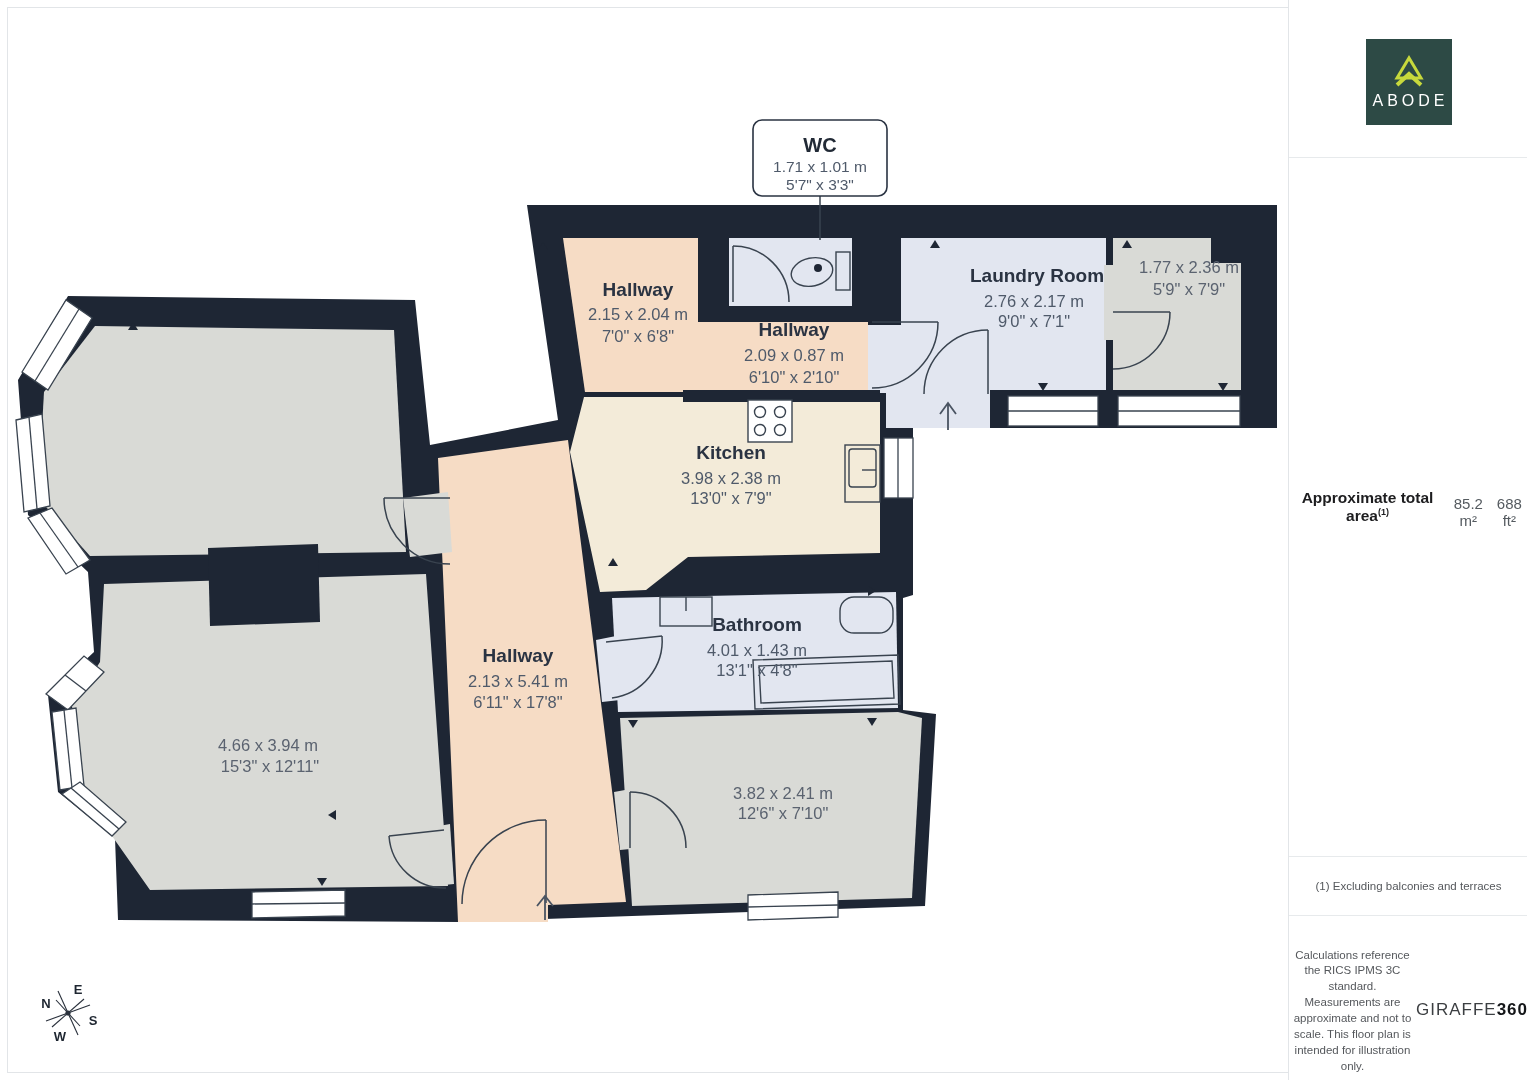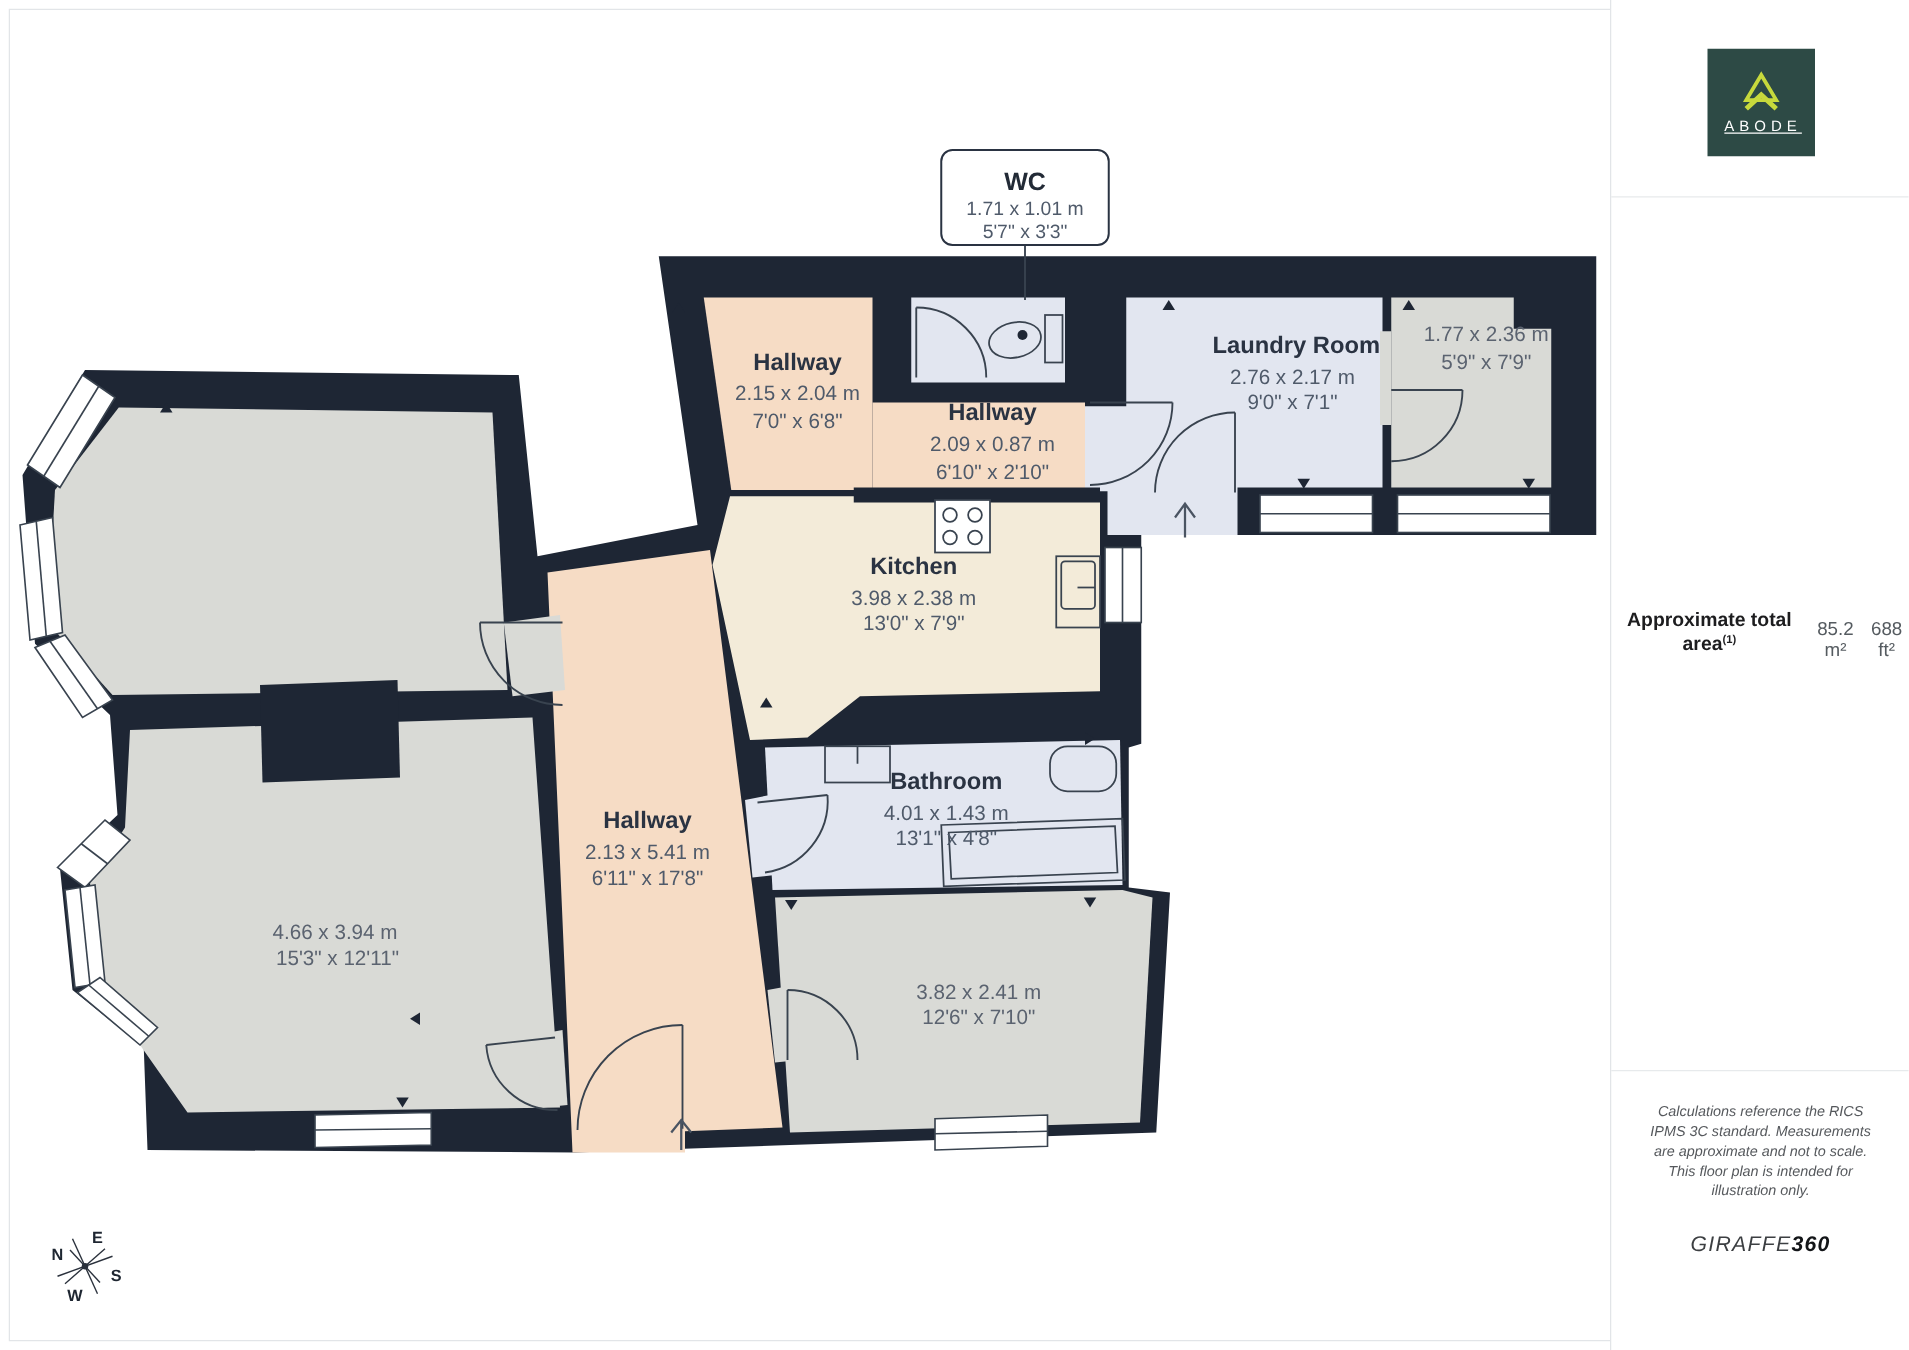--- a/index.html
+++ b/index.html
@@ -14,31 +14,31 @@
   .room-dim-muted{font-size:16.5px;fill:#5b6370;}
   .callout-name{font-size:20px;font-weight:bold;fill:#222a36;}
   .callout-dim{font-size:15.5px;fill:#4f5a6a;}
   .compass-label{font-size:13px;font-weight:bold;fill:#1e2631;}
 
   .sidebar{position:absolute;left:1288px;top:0;width:239px;height:1080px;background:#fff;
         border-left:1px solid #e2e5e8;display:flex;flex-direction:column;}
   .sb-logo-cell{height:157px;display:flex;align-items:flex-start;justify-content:center;}
   .logo-box{margin-top:39px;width:86px;height:86px;background:#2d4a45;display:flex;
         flex-direction:column;align-items:center;justify-content:center;}
-  .logo-text{color:#fff;font-size:12px;letter-spacing:4px;margin-top:4px;padding-left:4px;text-decoration:underline;}
+  .logo-text{color:#fff;font-size:16px;letter-spacing:4px;margin-top:4px;padding-left:4px;}
   .sb-area-cell{height:698px;border-top:1px solid #e7eaec;display:flex;
         align-items:center;justify-content:center;text-align:center;}
   .area-title{font-size:15.5px;font-weight:bold;color:#1d1d1f;}
   .area-title sup{font-size:9px;}
   .area-val{font-size:15px;color:#555b60;margin-top:9px;}
   .sb-footnote-cell{height:58px;border-top:1px solid #e7eaec;display:flex;align-items:center;
         justify-content:center;}
   .footnote-text{font-size:11.5px;color:#55585c;}
-  .sb-disclaimer-cell{flex:1;border-top:1px solid #e7eaec;display:flex;flex-direction:column;
-        align-items:center;text-align:center;font-style:italic;}
+  .sb-disclaimer-cell{flex:1;border-top:1px solid #e7eaec;display:flex;
+        align-items:center;text-align:center;}
   .disclaimer-text{margin-top:26px;width:188px;font-size:11.5px;line-height:1.38;color:#55585c;}
   .brand{margin-top:24px;font-size:17px;color:#3c3f42;letter-spacing:1px;}
   .brand b{color:#131518;}
 </style>
 </head>
 <body>
 
 <div class="page">
   <div class="page-border"></div>
 
@@ -229,20 +229,23 @@
     </div>
 
     <div class="sb-area-cell">
       <div class="area-title">
         <span>Approximate total area</span><sup>(1)</sup>
       </div>
       <div class="area-val">85.2 m²</div>
       <div class="area-val">688 ft²</div>
     </div>
 
+    <div class="sb-footnote-cell">
+      <div class="footnote-text">(1) Excluding balconies and terraces</div>
+    </div>
 
     <div class="sb-disclaimer-cell">
       <div class="disclaimer-text">Calculations reference the RICS IPMS 3C standard. Measurements are approximate and not to scale. This floor plan is intended for illustration only.</div>
       <div class="brand">
         <span>GIRAFFE</span><b>360</b>
       </div>
     </div>
   </div>
 </div>
 

